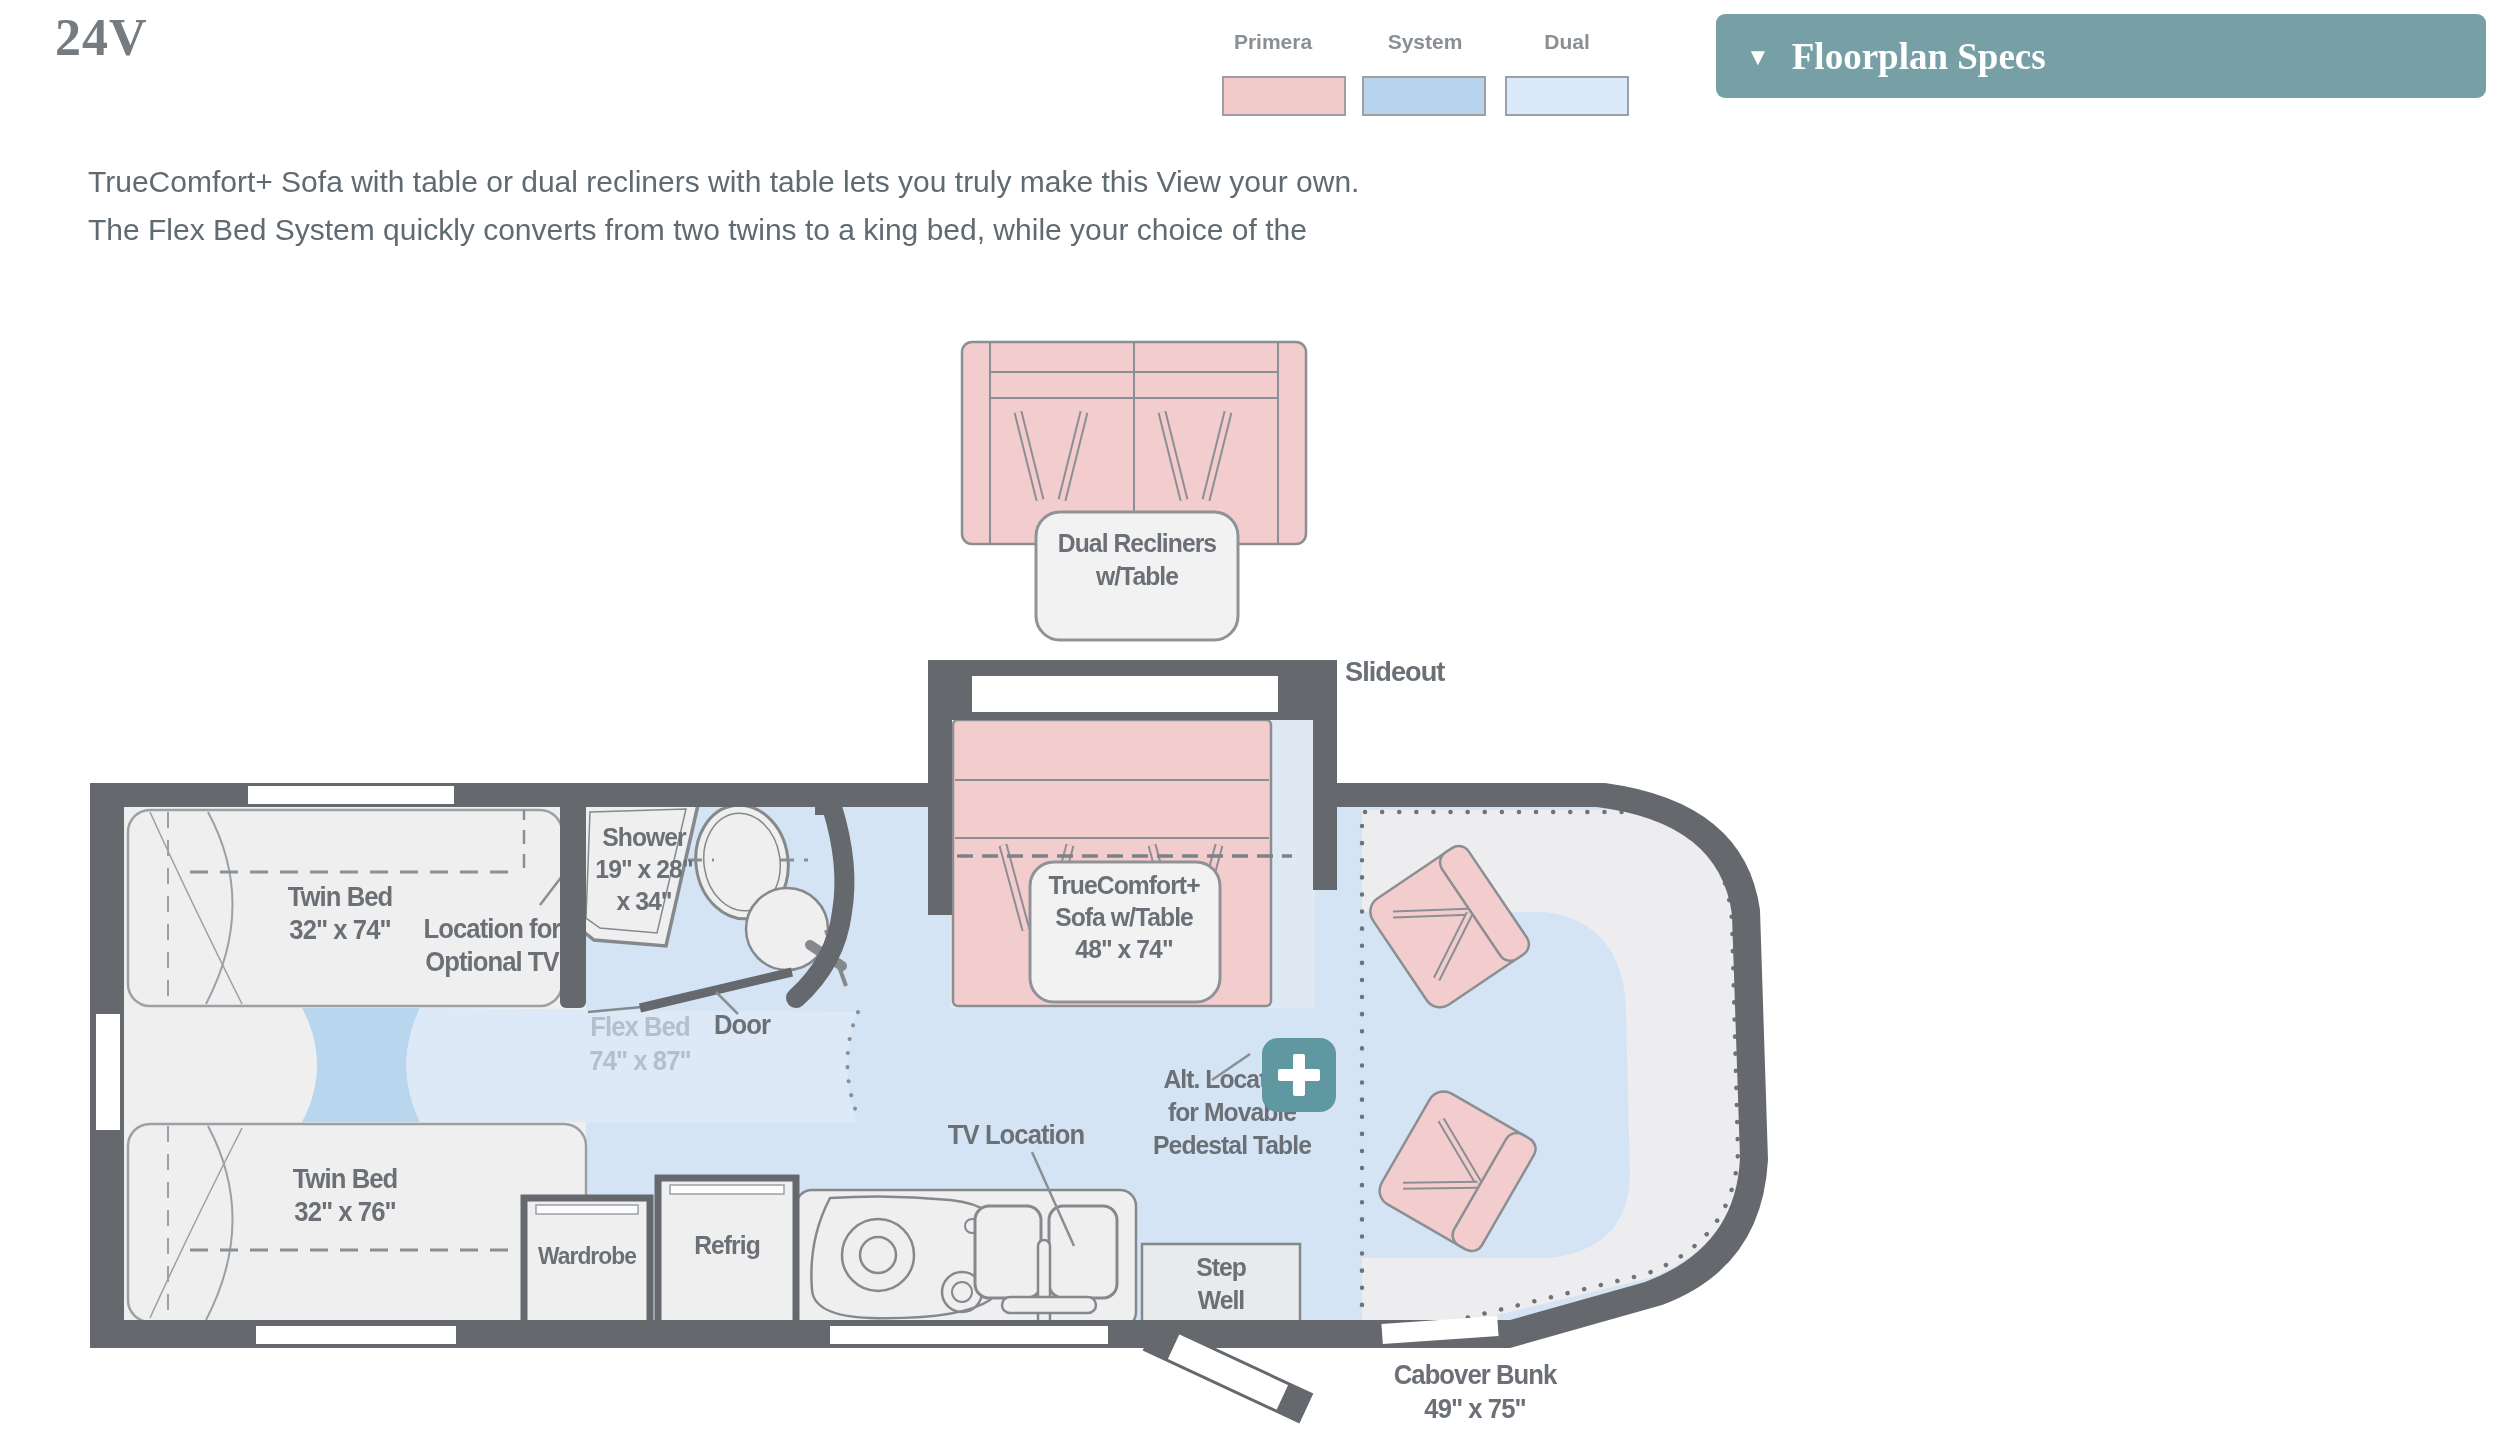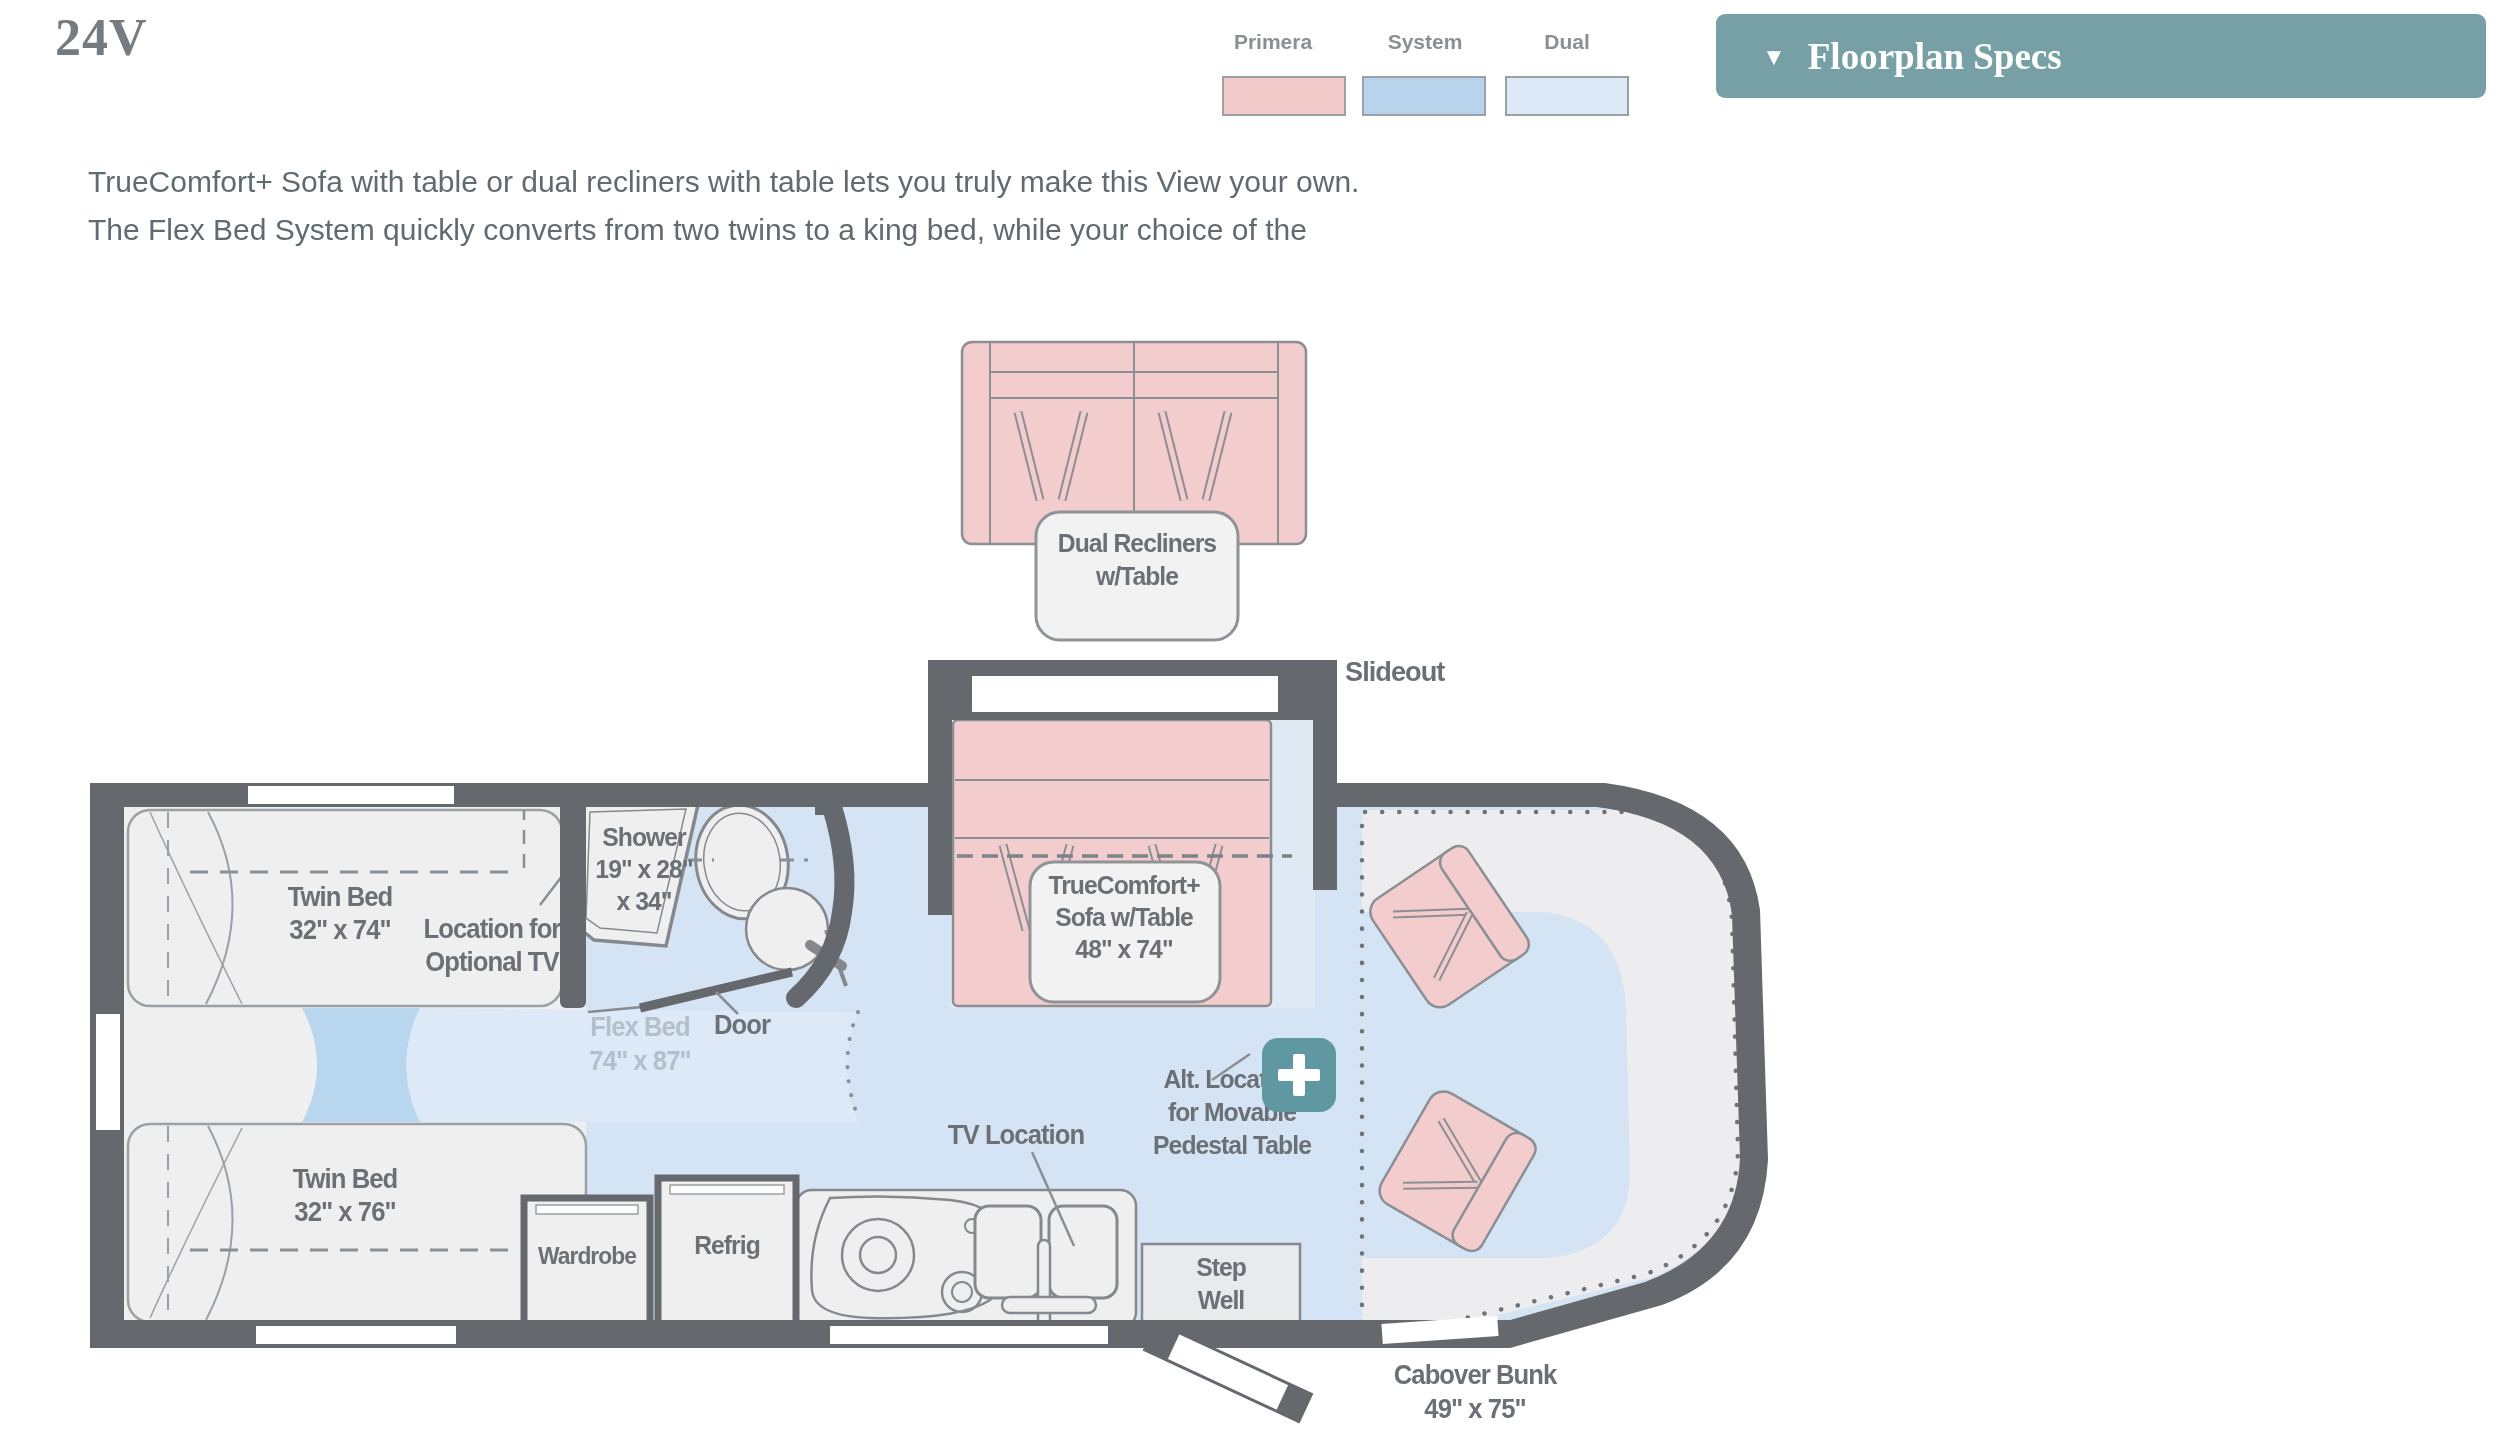--- a/index.html
+++ b/index.html
@@ -6,21 +6,21 @@
   #stage{position:relative;width:2514px;height:1452px;background:#ffffff;overflow:hidden;
          font-family:"Liberation Sans",sans-serif;}
   .abs{position:absolute;}
   #plan-title{left:55px;top:8px;font-family:"Liberation Serif",serif;font-weight:700;
               font-size:52px;color:#747c82;letter-spacing:1px;}
   #description{left:88px;top:158px;font-size:30px;line-height:48px;color:#5f6a71;}
   .legend-label{top:30px;font-size:21px;font-weight:700;color:#8a8f94;transform:translateX(-50%);}
   .swatch{top:76px;width:124px;height:40px;border:2px solid #9aa0a4;box-sizing:border-box;}
   #specs-btn{left:1716px;top:14px;width:770px;height:84px;background:#76a0a5;border:none;
              border-radius:9px;color:#ffffff;text-align:left;cursor:pointer;
-             font-family:"Liberation Serif",serif;font-weight:700;font-size:37px;padding:16px;}
+             font-family:"Liberation Serif",serif;font-weight:700;font-size:37px;padding:0;}
   #specs-btn .tri{display:inline-block;margin:0 22px 0 30px;font-size:24px;vertical-align:4px;}
   .lbl{position:absolute;font-weight:700;color:#6b7076;white-space:nowrap;letter-spacing:-1px;
        transform:translateX(-50%) scaleX(.95);text-align:center;font-size:27px;line-height:27px;}
   .lbl.left{transform:scaleX(.97);transform-origin:left;}
   .lbl.light{color:#b5bfc9;}
   .lbl.s26{font-size:26px;}  .lbl.s24{font-size:24px;}  .lbl.s28{font-size:28px;}
   svg{position:absolute;left:0;top:0;}
 </style>
 </head>
 <body>

